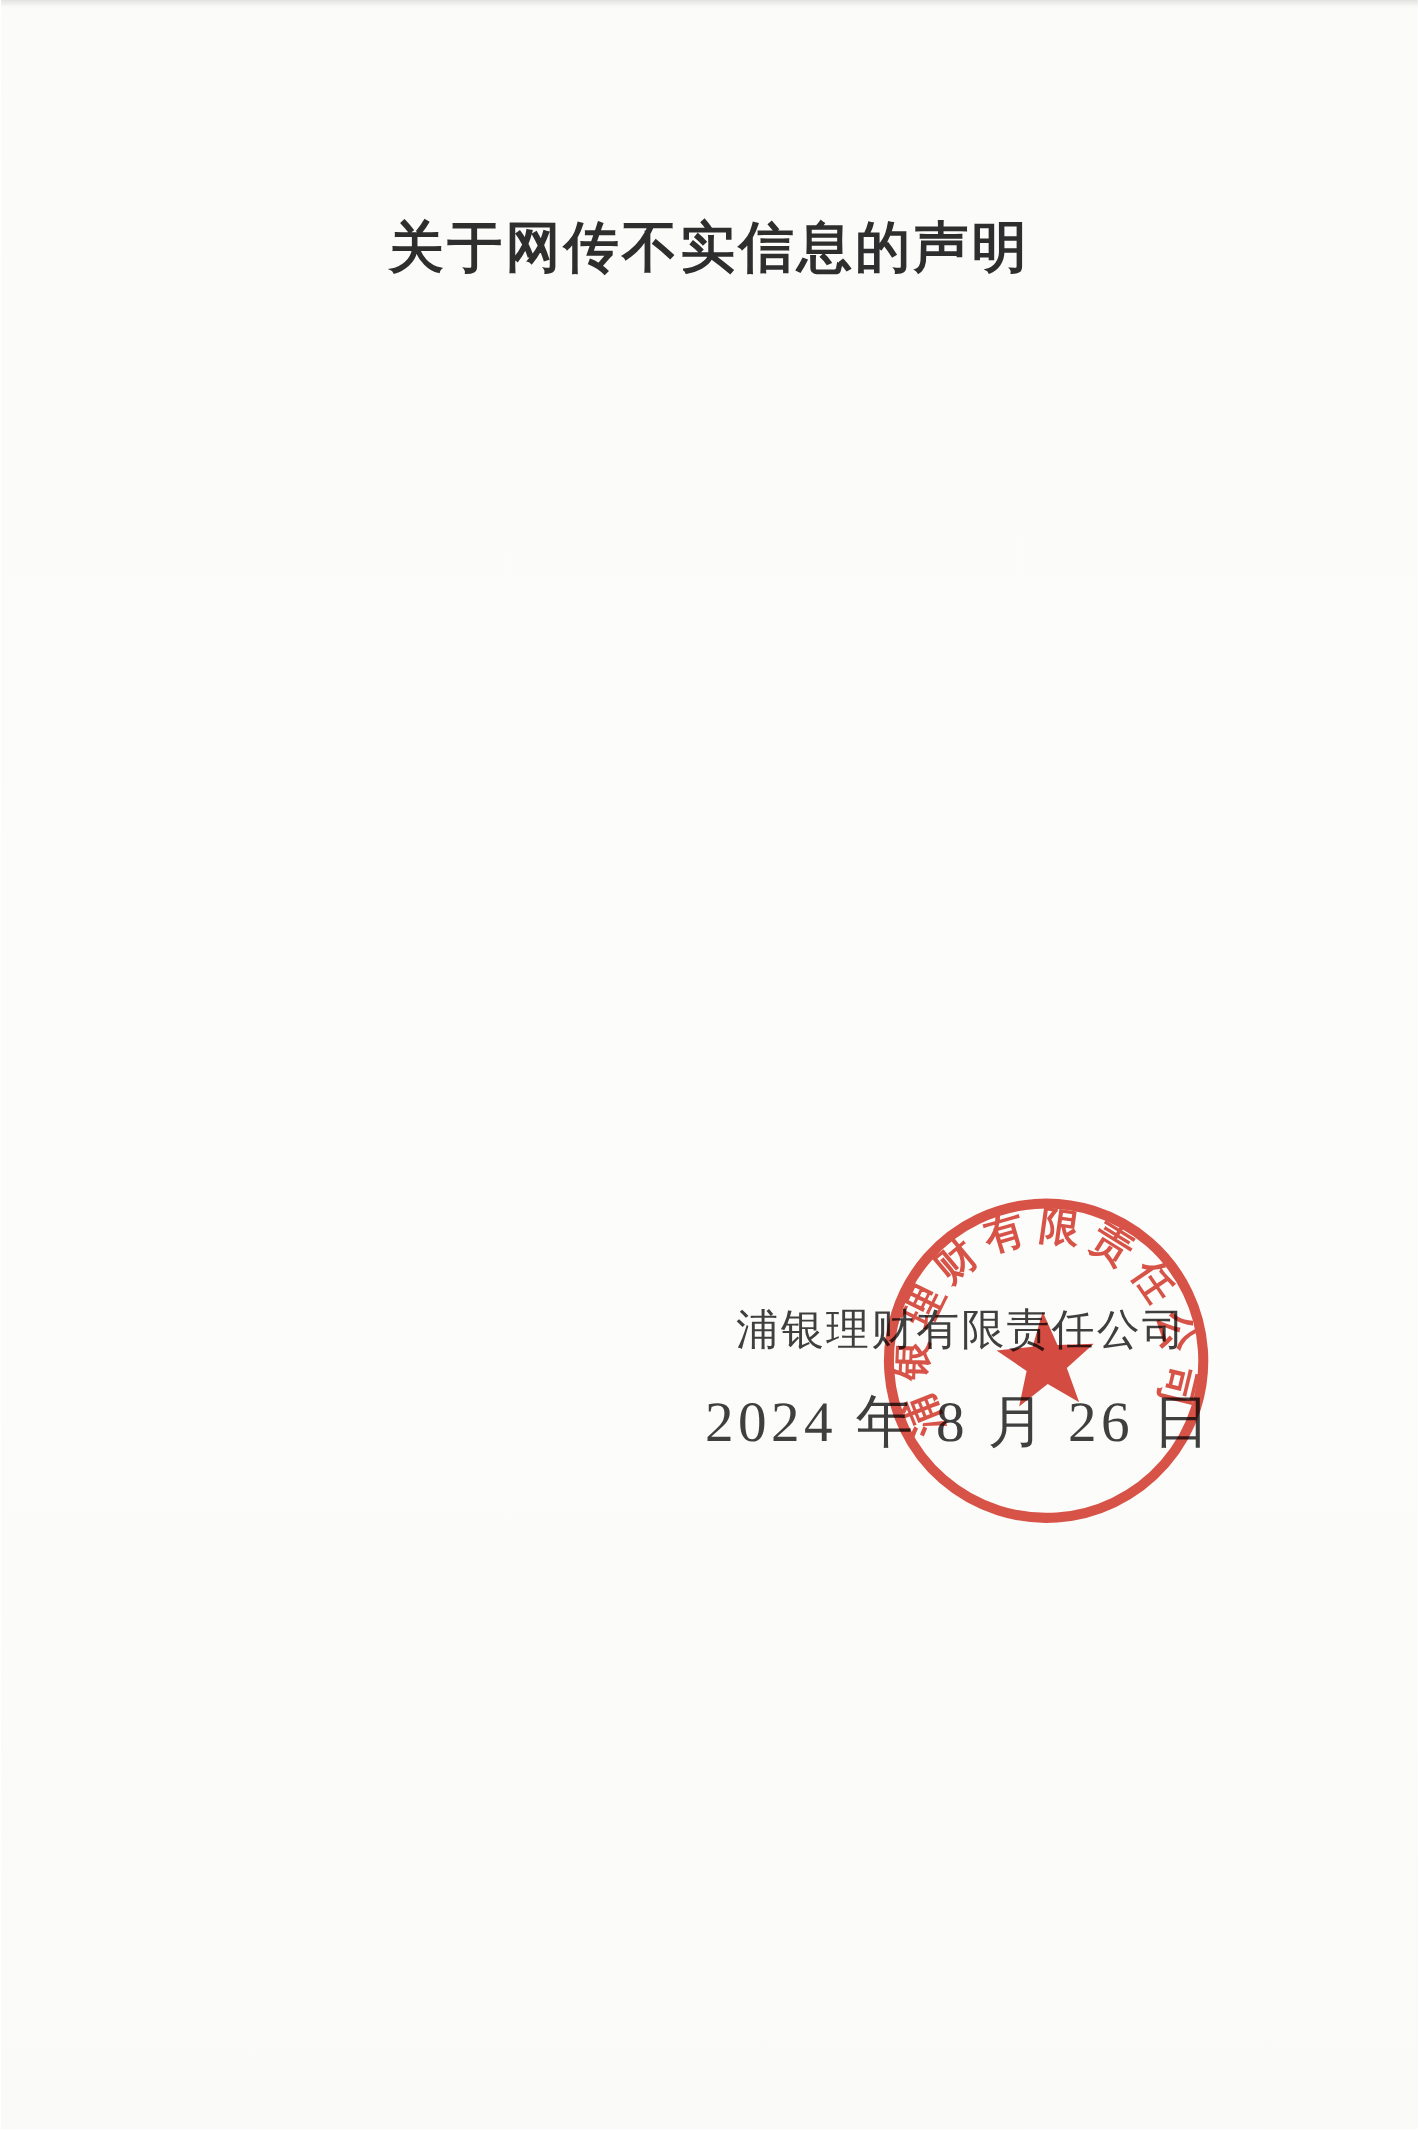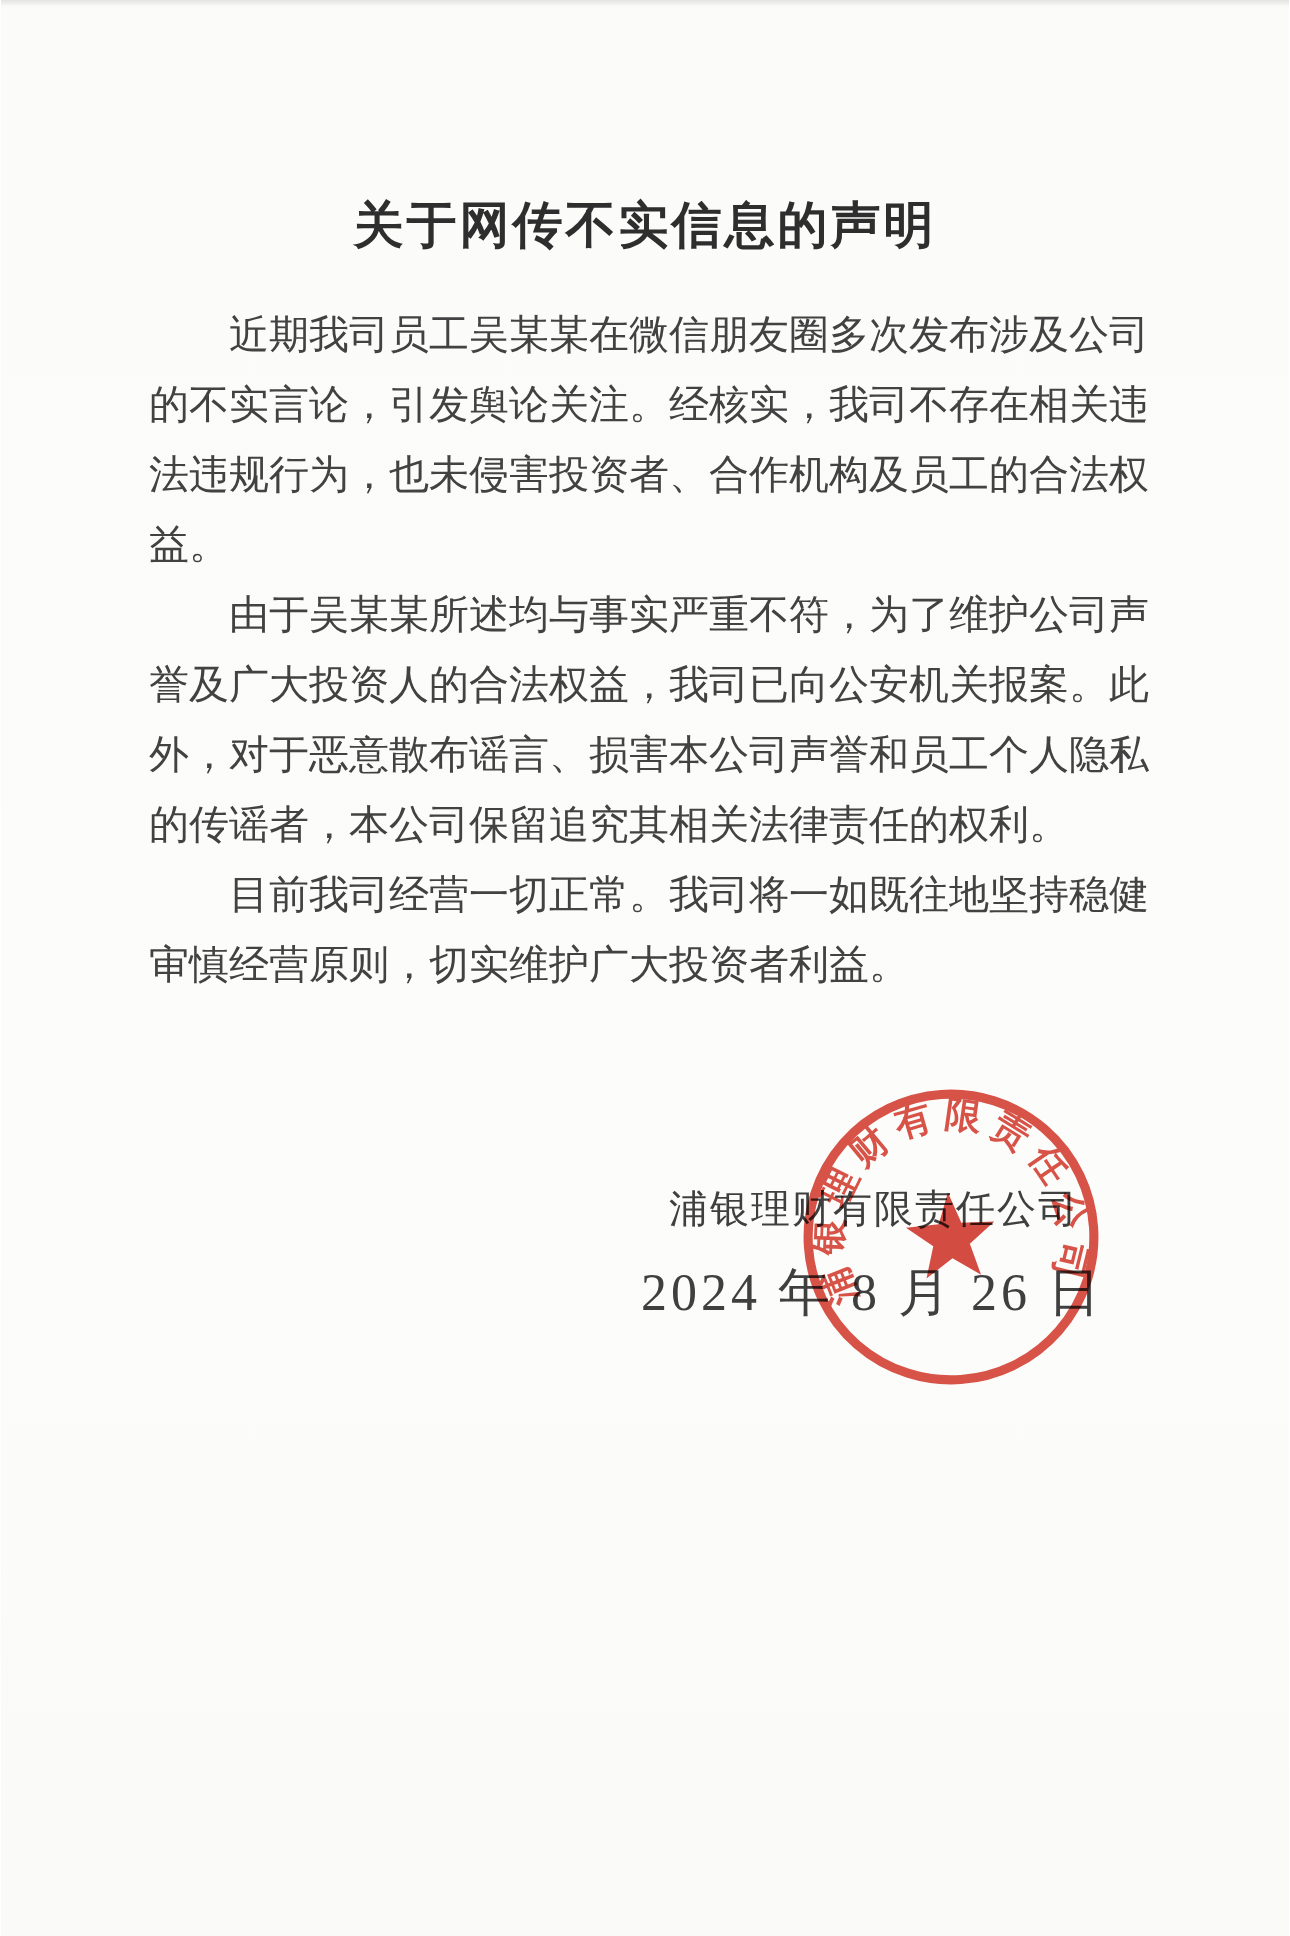--- a/index.html
+++ b/index.html
@@ -82,25 +82,20 @@
 </style>
 </head>
 <body>
 
 <div class="page">
 
   <div class="photo-edge"></div>
 
   <h1 class="doc-title">关于网传不实信息的声明</h1>
 
-  <div class="doc-body">
-    <p>近期我司员工吴某某在微信朋友圈多次发布涉及公司的不实言论，引发舆论关注。经核实，我司不存在相关违法违规行为，也未侵害投资者、合作机构及员工的合法权益。</p>
-    <p>由于吴某某所述均与事实严重不符，为了维护公司声誉及广大投资人的合法权益，我司已向公安机关报案。此外，对于恶意散布谣言、损害本公司声誉和员工个人隐私的传谣者，本公司保留追究其相关法律责任的权利。</p>
-    <p>目前我司经营一切正常。我司将一如既往地坚持稳健审慎经营原则，切实维护广大投资者利益。</p>
-  </div>
 
   <div class="signature-company">浦银理财有限责任公司</div>
 
   <div class="signature-date">2024 年 8 月 26 日</div>
 
   <div class="seal">
     <svg viewBox="0 0 300 300" xmlns="http://www.w3.org/2000/svg" xmlns:xlink="http://www.w3.org/1999/xlink">
       <defs>
         <path id="seal-arc" d="M 56.5 204 A 108 108 0 1 1 243.5 204" fill="none"></path>
       </defs>

